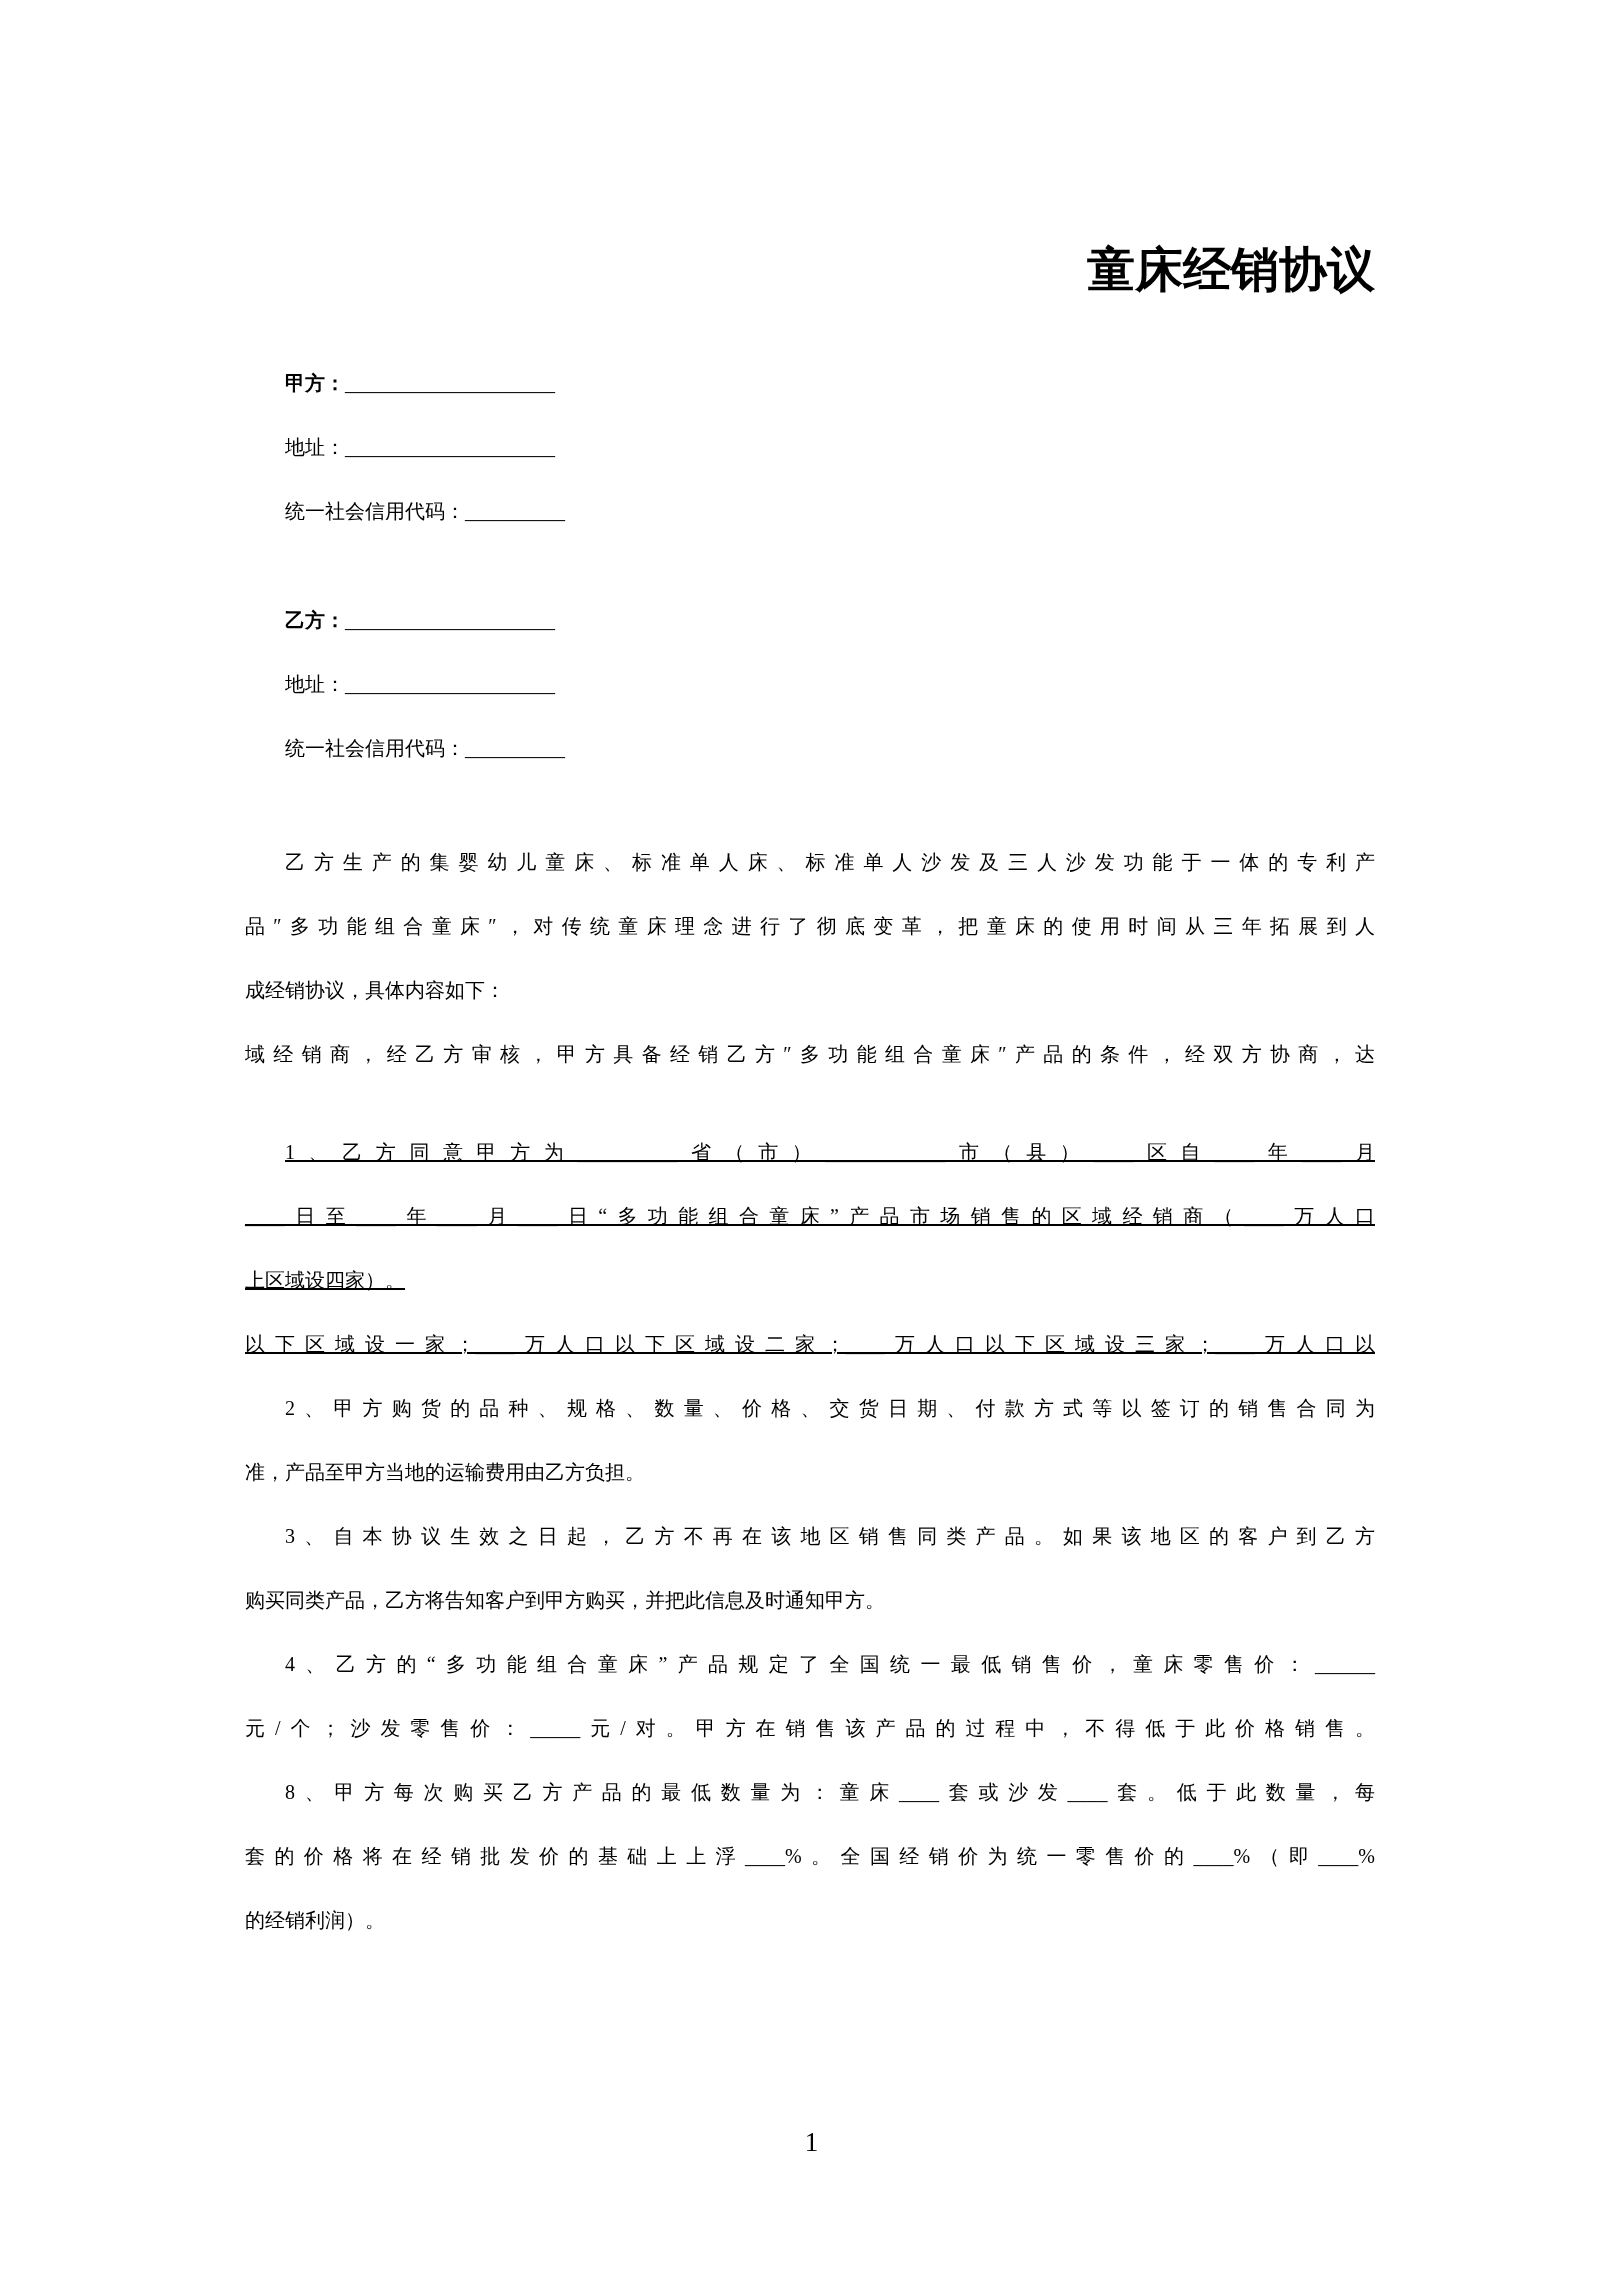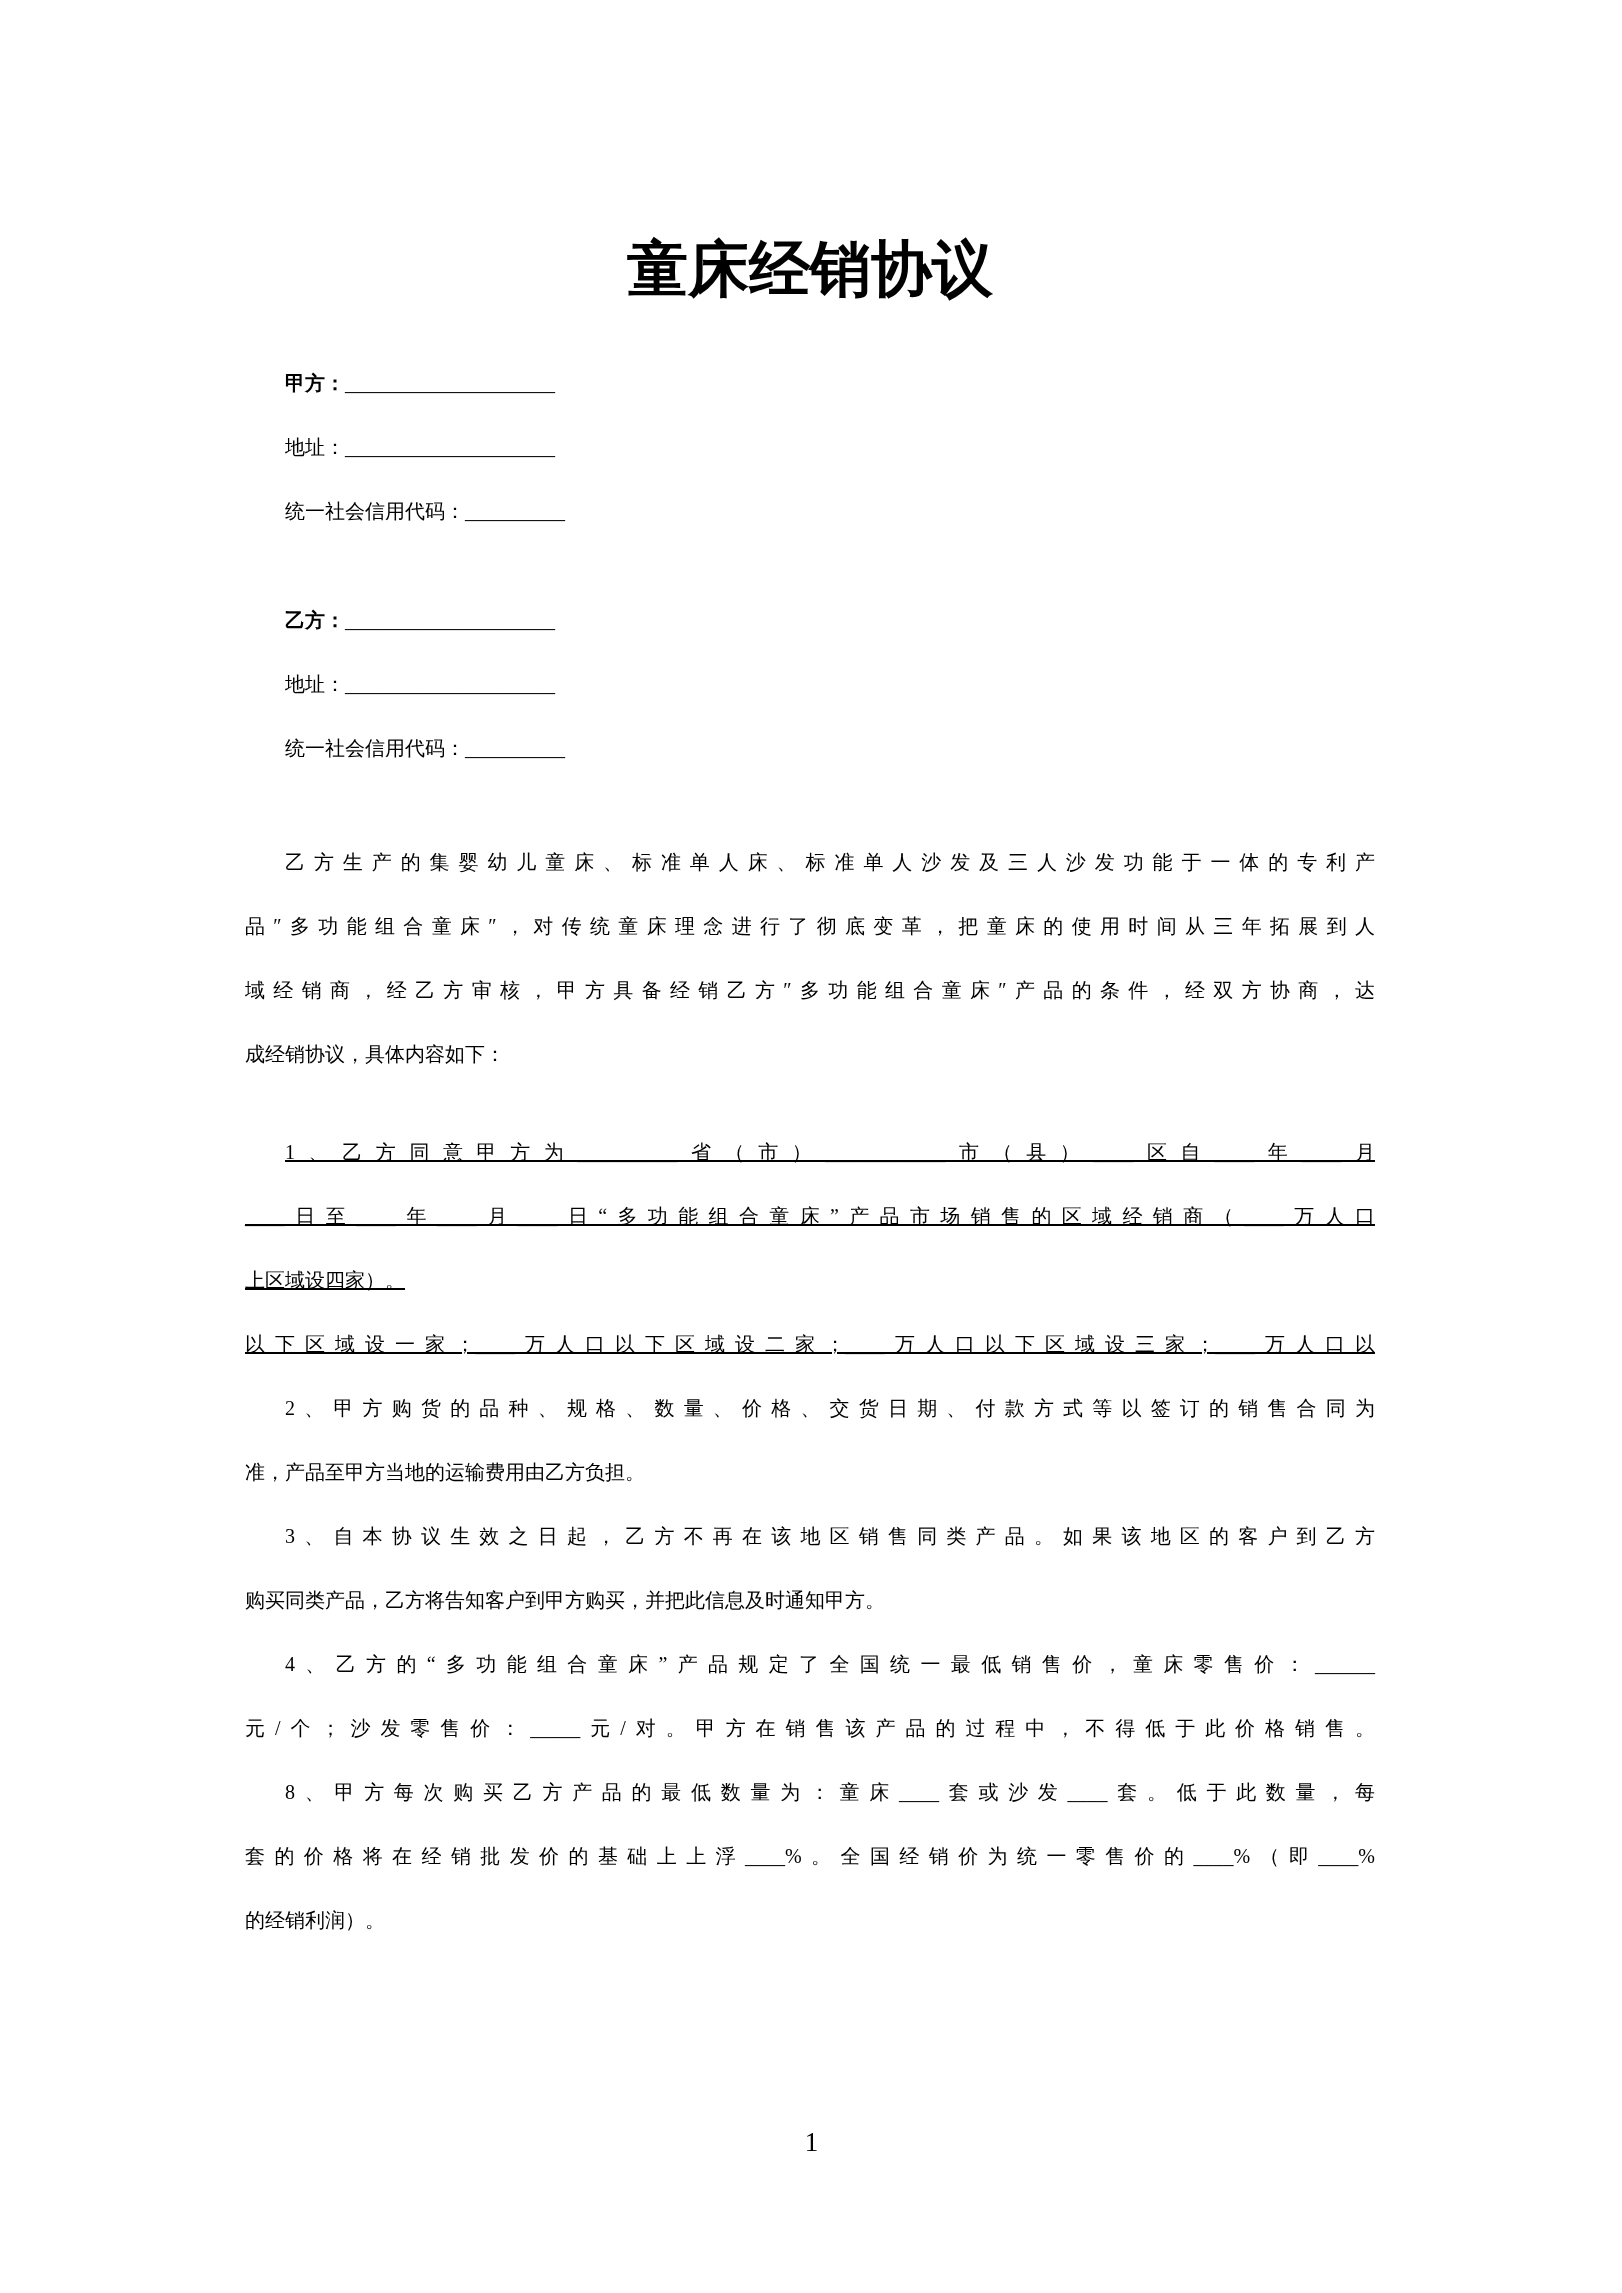--- a/index.html
+++ b/index.html
@@ -9,24 +9,24 @@
     width: 1623px;
     height: 2294px;
     background: #ffffff;
     color: #000000;
     font-family: "Liberation Serif", "DejaVu Serif", serif;
     padding: 244px 248px 0 245px;
     overflow: hidden;
   }
   .title {
     margin: 0;
-    font-size: 61px;
+    font-size: 48px;
     line-height: 51px;
     font-weight: bold;
-    text-align: center;
+    text-align: right;
   }
   .line {
     font-size: 20px;
     line-height: 64px;
     text-align: left;
     white-space: normal;
   }
   .line.full {
     text-align: justify;
     text-align-last: justify;
@@ -74,22 +74,22 @@
       <span>地址：</span><span>_____________________</span>
     </div>
     <div class="line indent">
       <span>统一社会信用代码：</span><span>__________</span>
     </div>
   </div>
 
   <div class="para intro">
     <div class="line full indent">乙方生产的集婴幼儿童床、标准单人床、标准单人沙发及三人沙发功能于一体的专利产</div>
     <div class="line full">品″多功能组合童床″，对传统童床理念进行了彻底变革，把童床的使用时间从三年拓展到人</div>
+    <div class="line">成经销协议，具体内容如下：</div>
     <div class="line full">域经销商，经乙方审核，甲方具备经销乙方″多功能组合童床″产品的条件，经双方协商，达</div>
-    <div class="line">成经销协议，具体内容如下：</div>
   </div>
 
   <div class="para clause-1">
     <div class="line full indent">1、乙方同意甲方为__________省（市）____________市（县）____区自____年____月</div>
     <div class="line full">____日至____年____月____日“多功能组合童床”产品市场销售的区域经销商（____万人口</div>
     <div class="line">上区域设四家）。</div>
     <div class="line full">以下区域设一家；____万人口以下区域设二家；____万人口以下区域设三家；____万人口以</div>
   </div>
 
   <div class="para clause-2">

